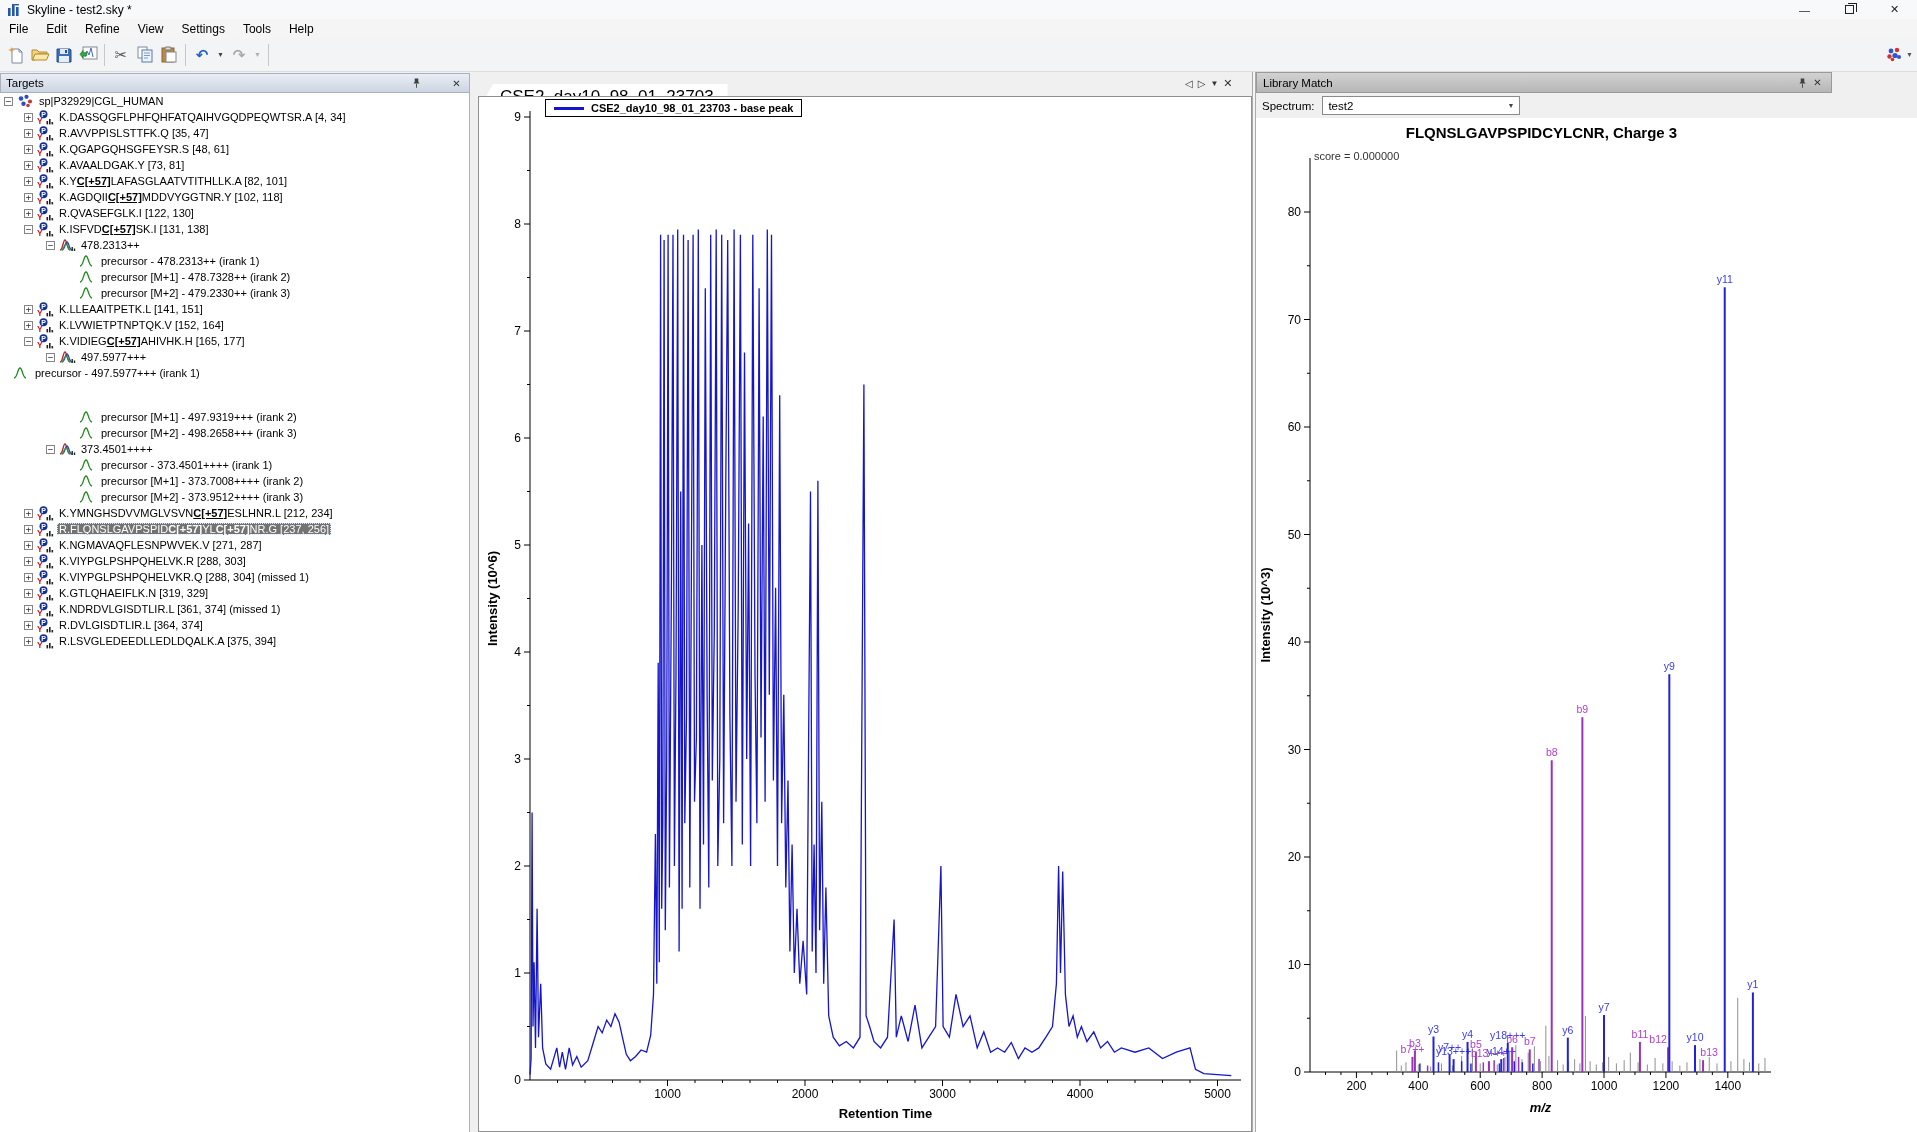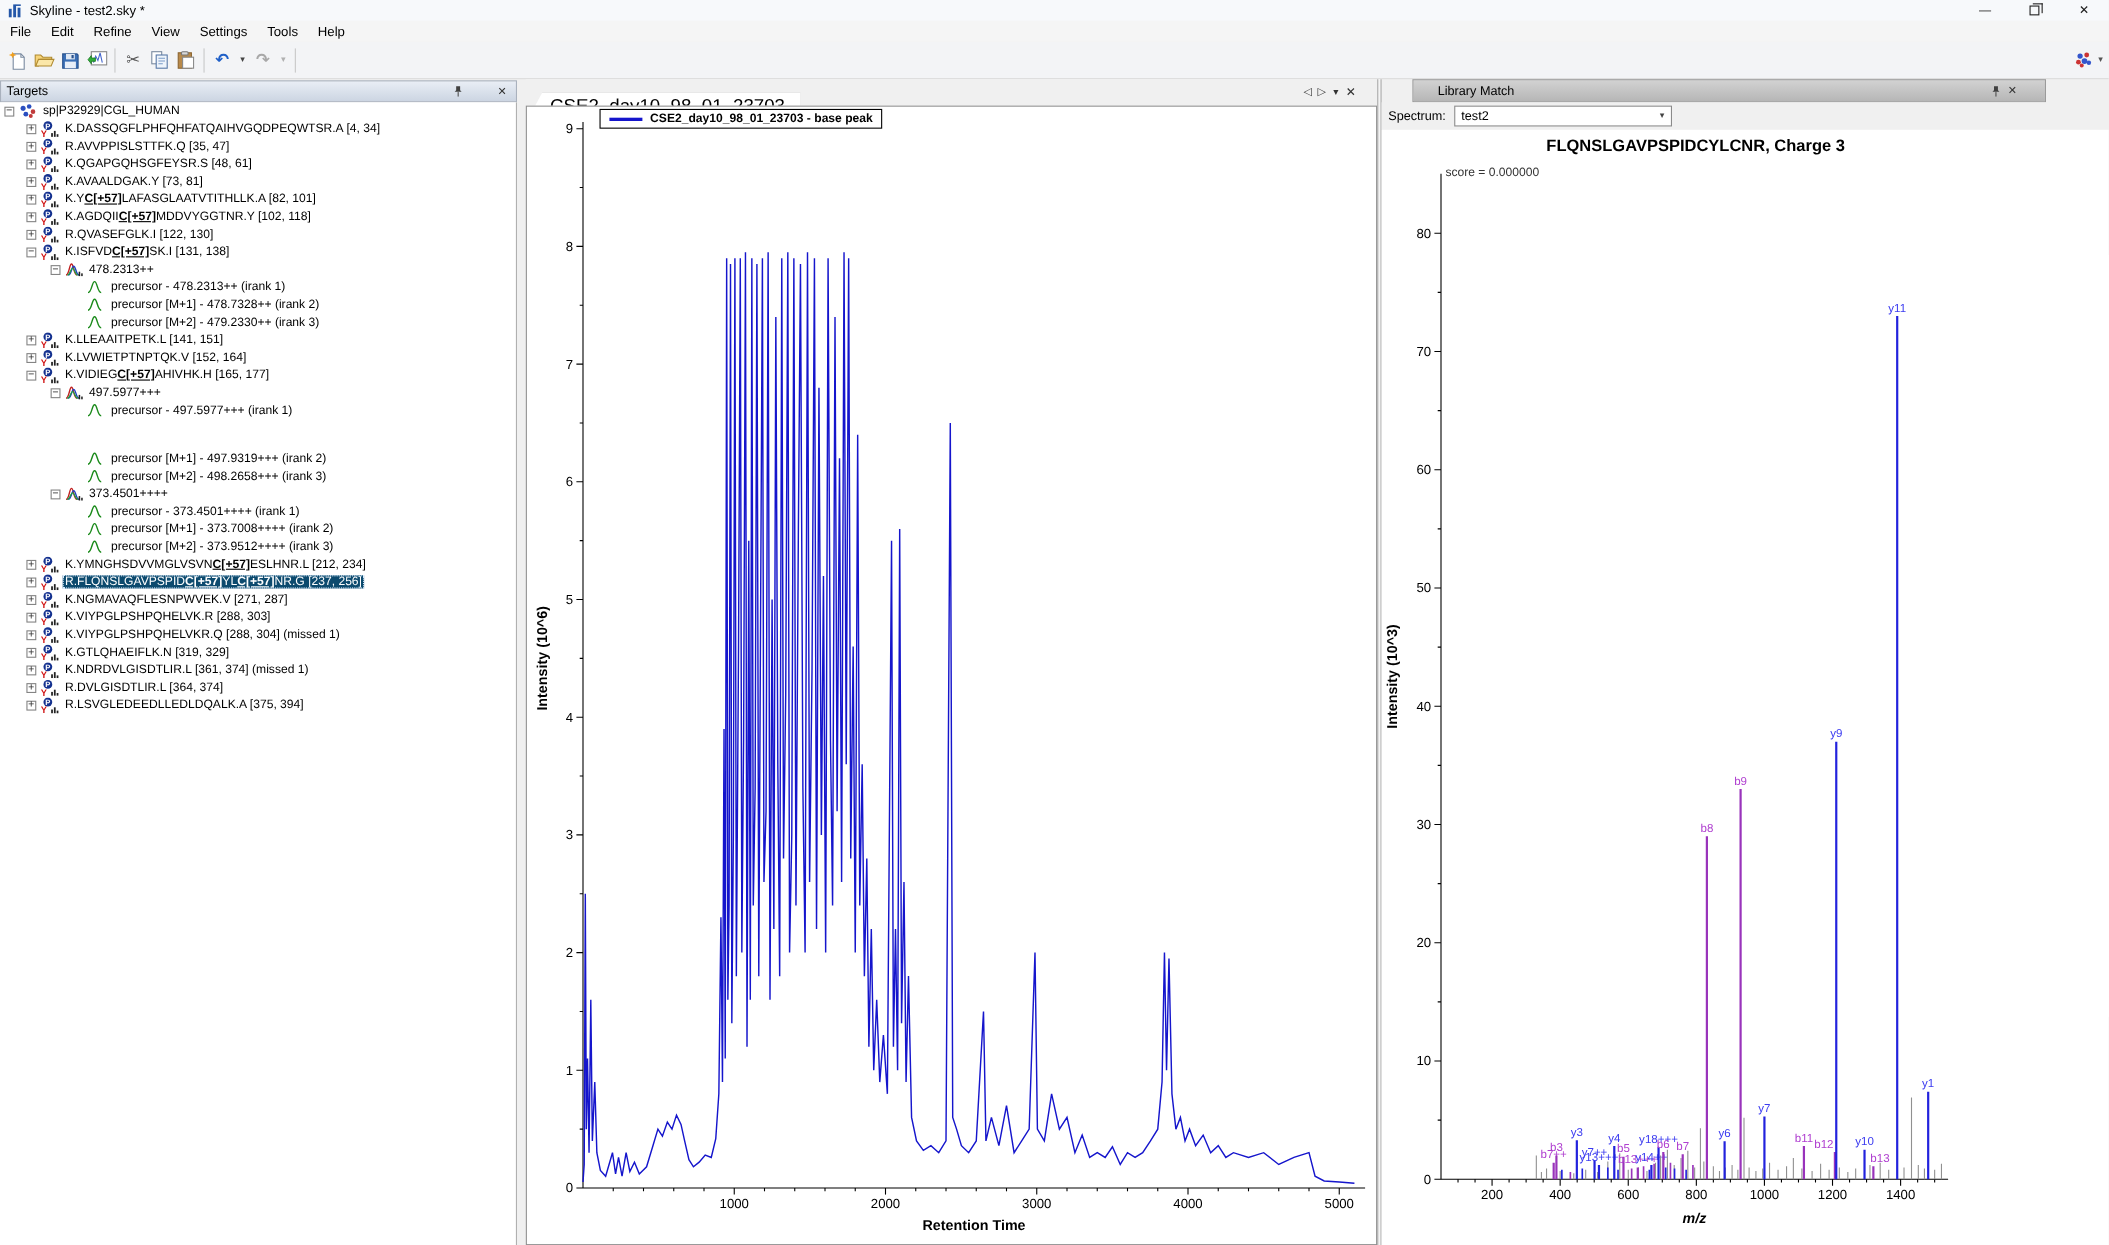--- a/index.html
+++ b/index.html
@@ -35,41 +35,41 @@
   #targets-body { position:absolute; left:0; top:93px; width:470px; height:1039px; background:#fff;
     border-right:1px solid #b0b0b0; overflow:hidden; }
   .tree-row { height:16px; display:flex; align-items:center; font-size:11px; white-space:nowrap; }
   .expander { width:9px; height:9px; border:1px solid #848484; background:#fff; color:#333;
     font-size:9px; line-height:7px; text-align:center; margin-right:4px; flex:none;
     font-family:"DejaVu Sans Mono",monospace; }
   .exp-spacer { width:13px; flex:none; }
   .tree-icon { width:20px; flex:none; display:flex; align-items:center; }
   .tree-label { padding:0 2px; }
   .tree-label .mod { font-weight:bold; text-decoration:underline; }
-  .tree-row.sel .tree-label { background:#0c4a6e; color:#fff; outline:1px dotted #d8ecff; outline-offset:-1px; }
+  .tree-row.sel .tree-label { background:#737373; color:#fff; outline:1px dotted #d8ecff; outline-offset:-1px;text-decoration:underline; }
   
   #split2 { position:absolute; left:1252px; top:72px; width:4px; height:1060px; background:#f4f4f4;
     border-left:1px solid #aaa; border-right:1px solid #aaa; }
   
   #tabstrip { position:absolute; left:478px; top:72px; width:774px; height:24px; background:#f0f0f0; }
   #chrom-tab { position:absolute; left:480px; top:84px; height:24px; padding:3px 14px 0 20px;
     background:#fff; font-size:17px; font-weight:normal;
     clip-path:polygon(13px 0, 100% 0, 100% 100%, 0 100%);
     filter:drop-shadow(0 -1px 0 #909090) drop-shadow(1px 0 0 #909090) drop-shadow(-1px 0 0 #909090); }
   #tab-nav { position:absolute; left:1185px; top:77px; display:flex; align-items:center; gap:5px;
     font-size:10px; color:#333; }
   #chrom-box { position:absolute; left:478px; top:96px; width:774px; height:1036px; background:#fff;
     border:1px solid #909090; }
   #chrom-legend { position:absolute; left:66px; top:2px; border:1px solid #000; background:#fff;
     display:flex; align-items:center; height:18px; padding:0 8px; font-size:11px; font-weight:bold; }
   #chrom-legend .swatch { width:30px; height:3px; background:#1515cc; margin-right:7px; }
   
   #lib-header { position:absolute; left:1256px; top:72px; width:576px; height:21px;
     background:linear-gradient(#d2d2d2,#b6b6b6); border:1px solid #9a9a9a; display:flex;
-    align-items:center; font-size:11.5px; padding:0 22px;margin-left:28px; }
+    align-items:center; font-size:11.5px; padding:0 6px; }
   #lib-row { position:absolute; left:1256px; top:93px; width:661px; height:25px; background:#f0f0f0;
     display:flex; align-items:center; font-size:11.5px; padding-left:6px; }
   #spectrum-combo { margin-left:8px; width:198px; height:19px; background:#fff; border:1px solid #8a8a8a;
     display:flex; align-items:center; padding-left:5px; position:relative; }
   #spectrum-combo .arrow { position:absolute; right:2px; top:2px; width:13px; height:13px;
     font-size:7px; display:flex; align-items:center; justify-content:center; color:#444; }
   #lib-plot { position:absolute; left:1256px; top:118px; width:661px; height:1014px; background:#fff; }
   #lib-heading { position:absolute; left:1311px; top:124px; width:461px; text-align:center;
     font-size:15px; font-weight:bold; }
 </style>
@@ -405,21 +405,21 @@
         <svg width="17" height="14" viewBox="0 0 17 14">
           <path d="M1 12 C4 12 4 2 6 2 C8 2 8 12 11 12" fill="none" stroke="#c02020" stroke-width="1.3"></path>
           <path d="M3 12 C6 12 6 4 8 4 C10 4 10 12 13 12" fill="none" stroke="#2040c0" stroke-width="1.3"></path>
           <path d="M2 12 C5 12 5 6 7 6 C9 6 9 12 12 12" fill="none" stroke="#20a040" stroke-width="1.1"></path>
           <rect x="12.5" y="9" width="1.4" height="4" fill="#222"></rect>
           <rect x="14.8" y="10.5" width="1.4" height="2.5" fill="#222"></rect>
         </svg>
       </span>
       <span class="tree-label">497.5977+++</span>
     </div>
-    <div class="tree-row" style="padding-left: 66px;">
+    <div class="tree-row" style="">
       <span class="exp-spacer"></span>
       <span class="tree-icon">
         <svg width="15" height="14" viewBox="0 0 15 14">
           <path d="M1 12 C4.5 12 4.5 2 7 2 C9.5 2 9.5 12 13 12" fill="none" stroke="#1a8a1a" stroke-width="1.3"></path>
         </svg>
       </span>
       <span class="tree-label">precursor - 497.5977+++ (irank 1)</span>
     </div>
     <div class="tree-row" style="padding-left: 66px; margin-top: 28px;">
       <span class="exp-spacer"></span>

